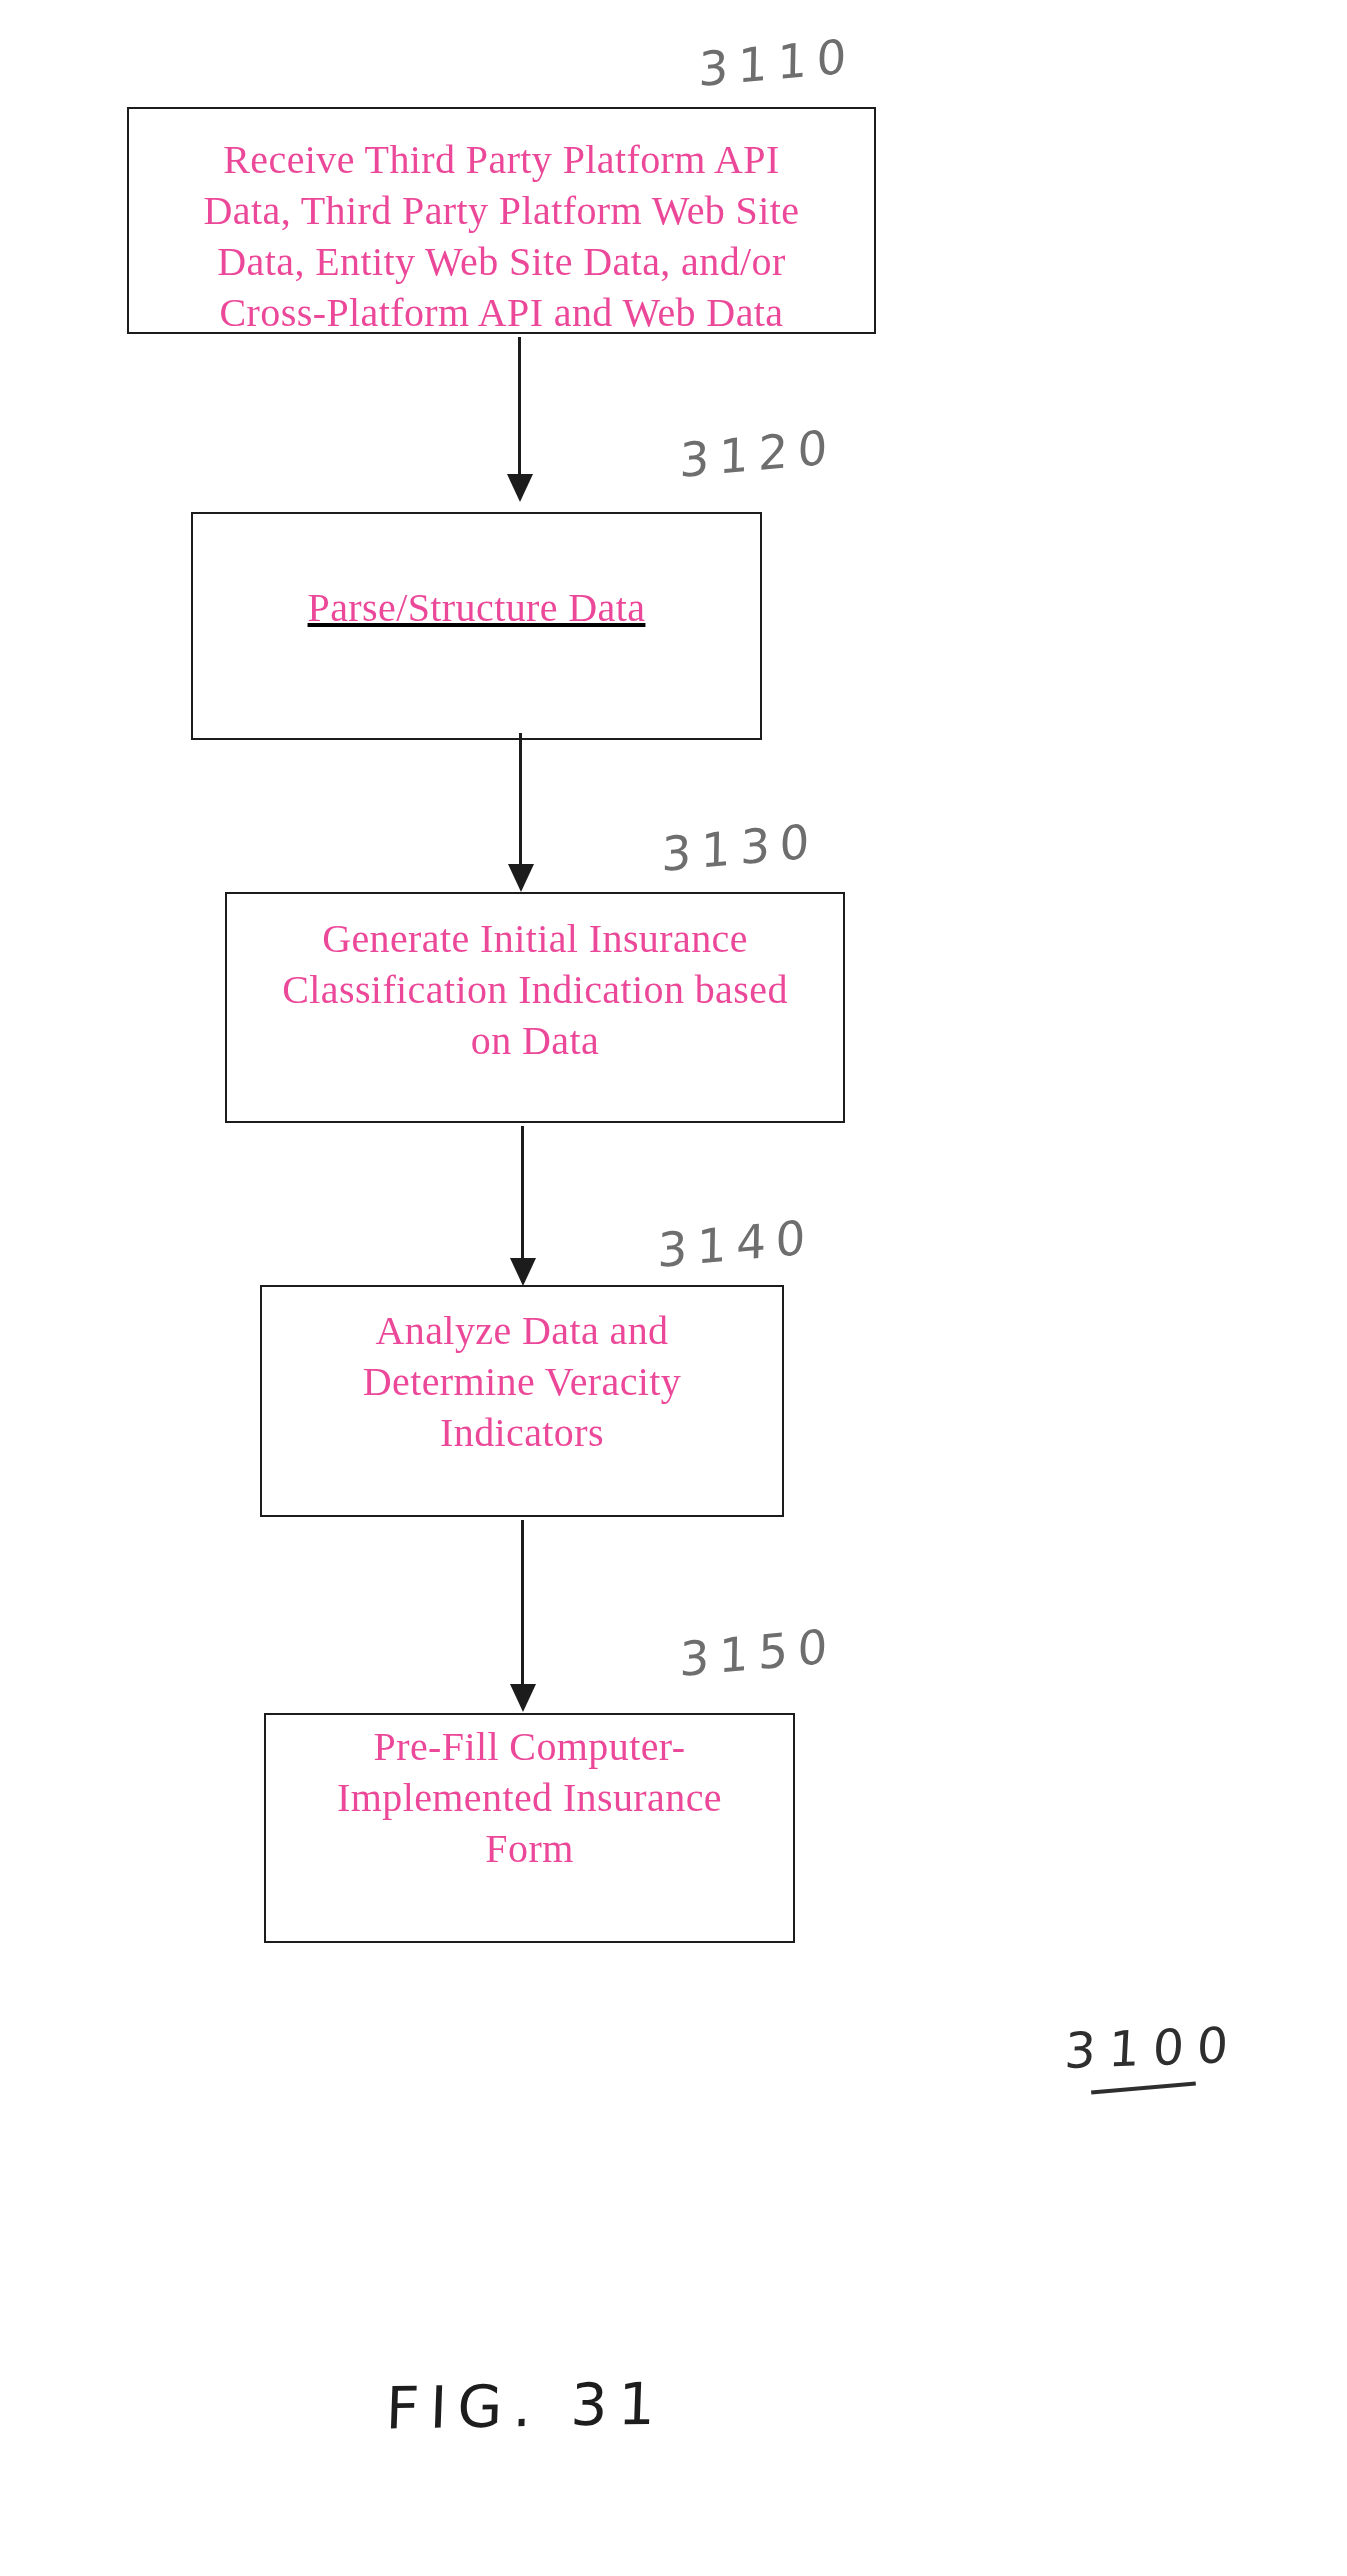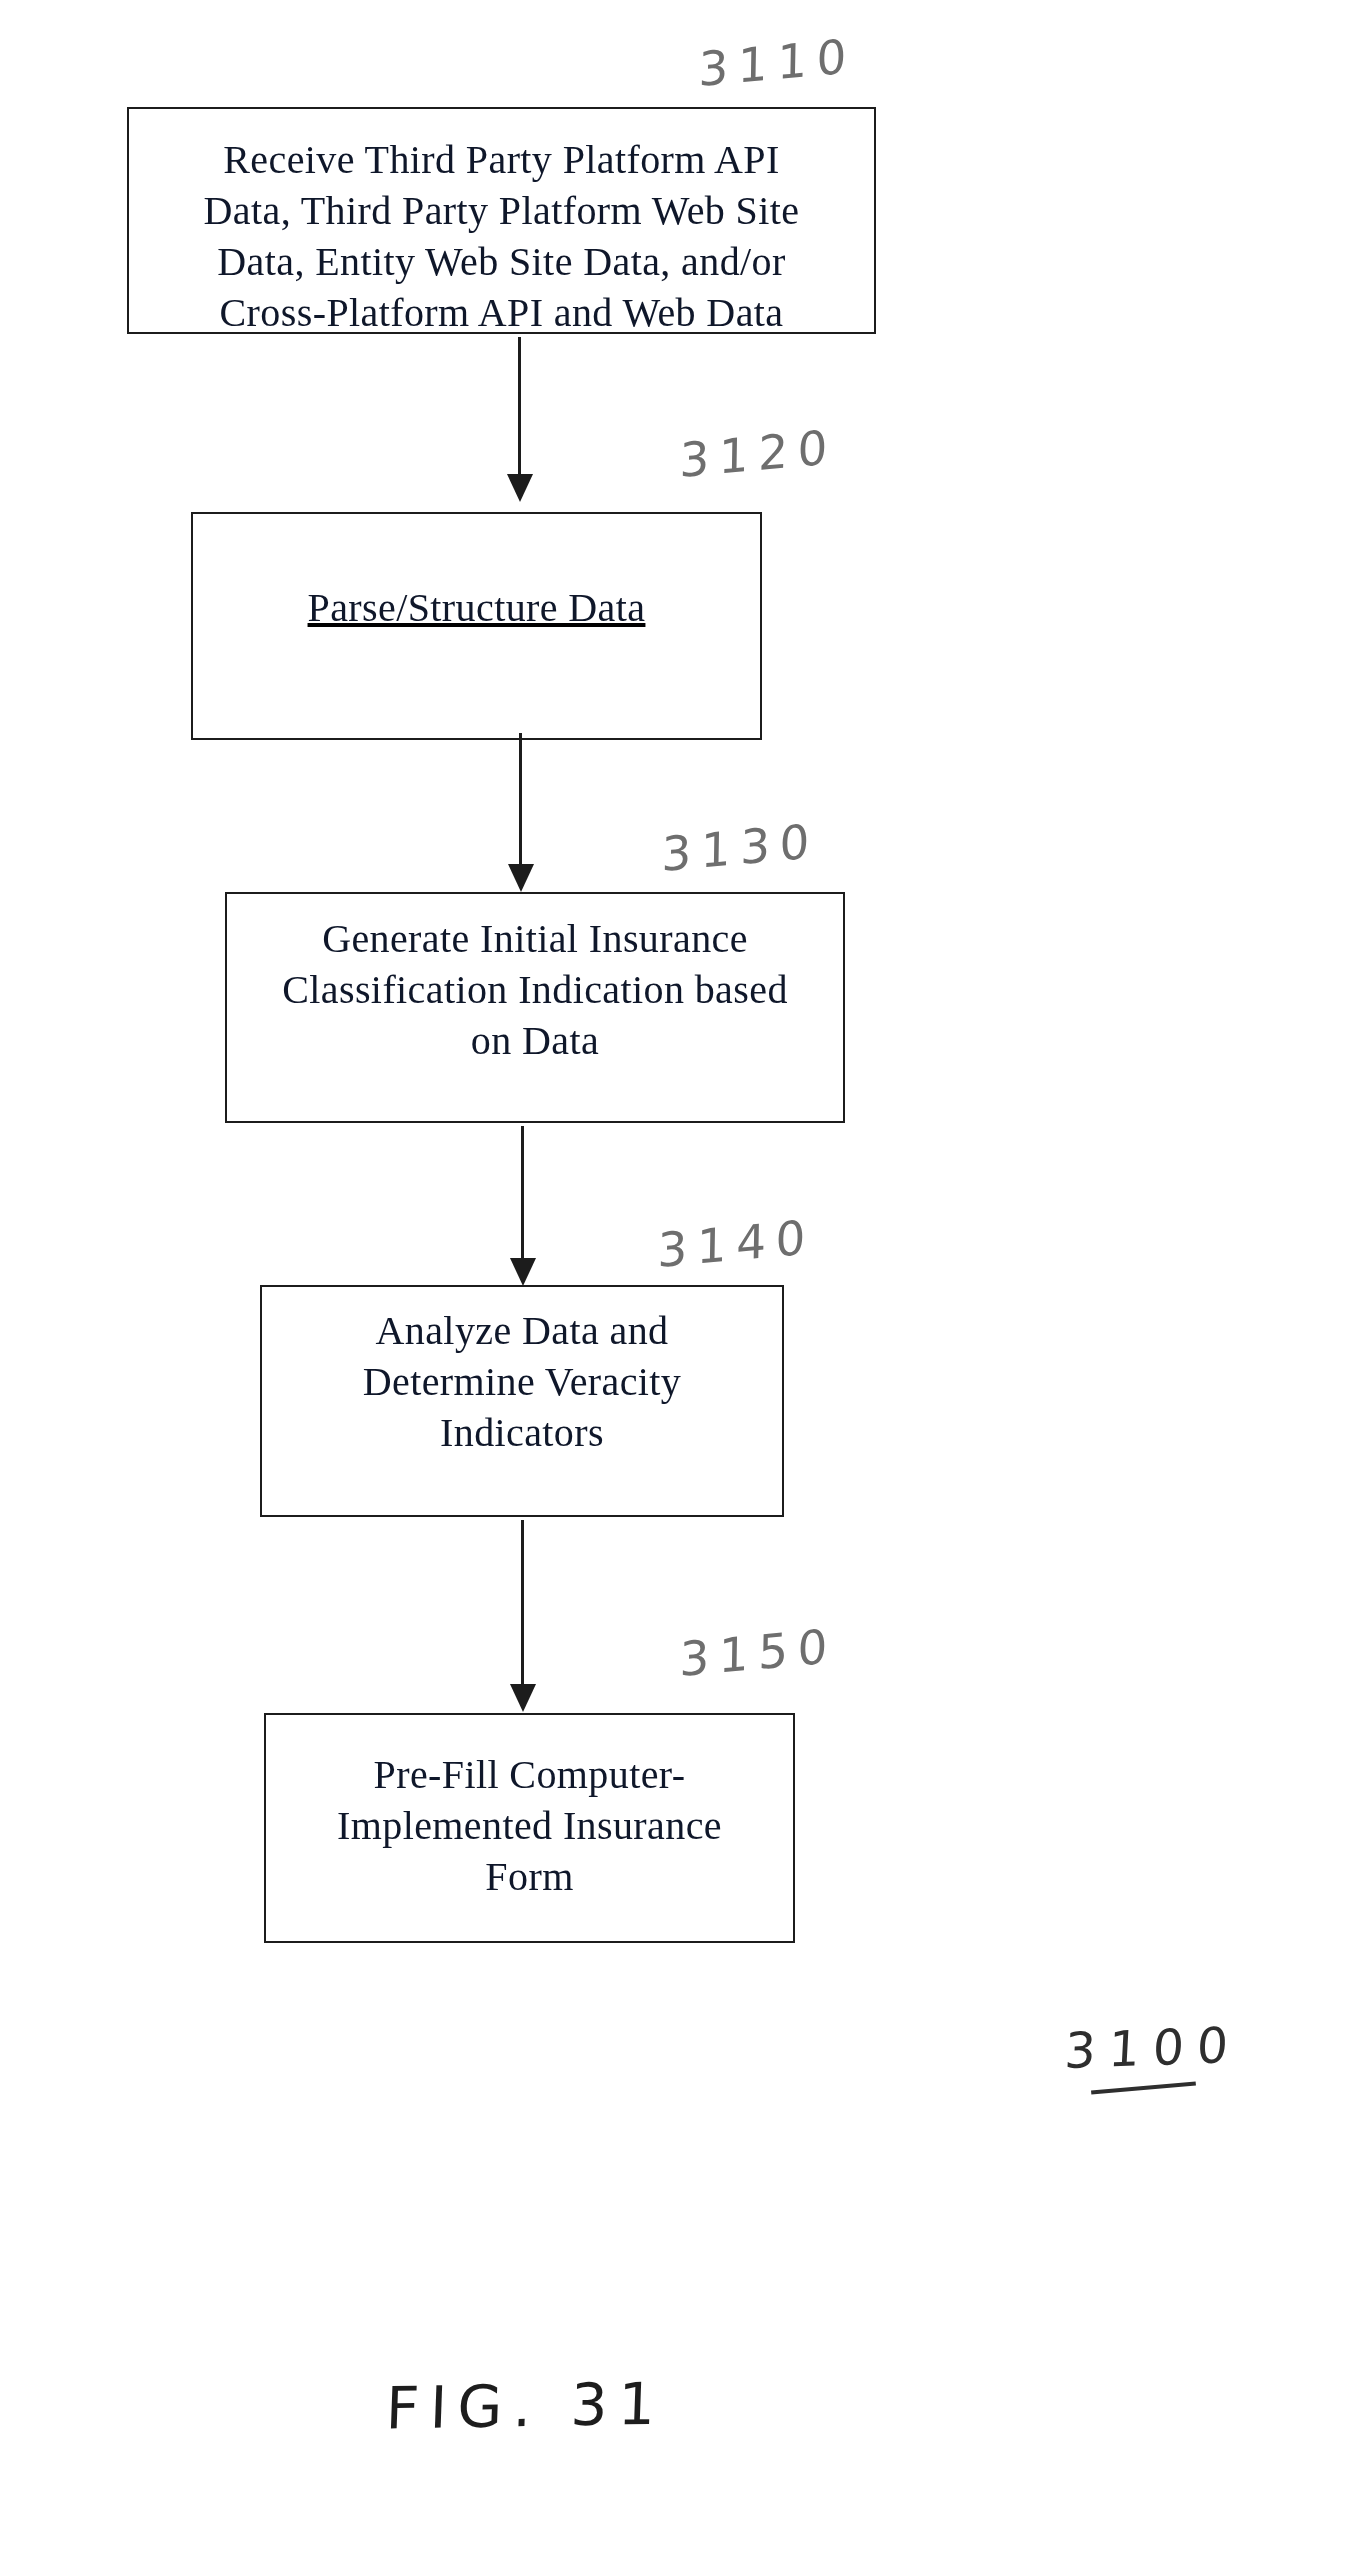--- a/index.html
+++ b/index.html
@@ -16,21 +16,21 @@
     position: absolute;
     border: 2.6px solid #1c1c1c;
     background: #ffffff;
     box-sizing: border-box;
   }
   .box-text {
     width: 100%;
     text-align: center;
     font-size: 40px;
     line-height: 51px;
-    color: #0f172a;
+    color: #ec4899;
     white-space: pre-line;
     letter-spacing: 0.4px;
   }
   
   .arrow { position: absolute; width: 26px; }
   .arrow .stem {
     position: absolute;
     left: 11.3px; top: 0; bottom: 26px;
     width: 2.6px;
     background: #1c1c1c;
@@ -131,21 +131,21 @@
 Indicators</div>
   </div>
 
   <div class="arrow" style="left:510px; top:1520px; height:192px;">
     <div class="stem"></div>
     <div class="head"></div>
   </div>
 
   <div class="handwritten ref-3150">3150</div>
   <div class="flow-box" style="left:264px; top:1713px; width:531px; height:230px;">
-    <div class="box-text" style="margin-top:34px;">Pre-Fill Computer-
+    <div class="box-text" style="margin-top:6px;">Pre-Fill Computer-
 Implemented Insurance
 Form</div>
   </div>
 
   <div class="handwritten ref-3100">3100</div>
   <div class="ref-3100-underline"></div>
 
   <div class="fig-caption">FIG. 31</div>
 
 </div>

